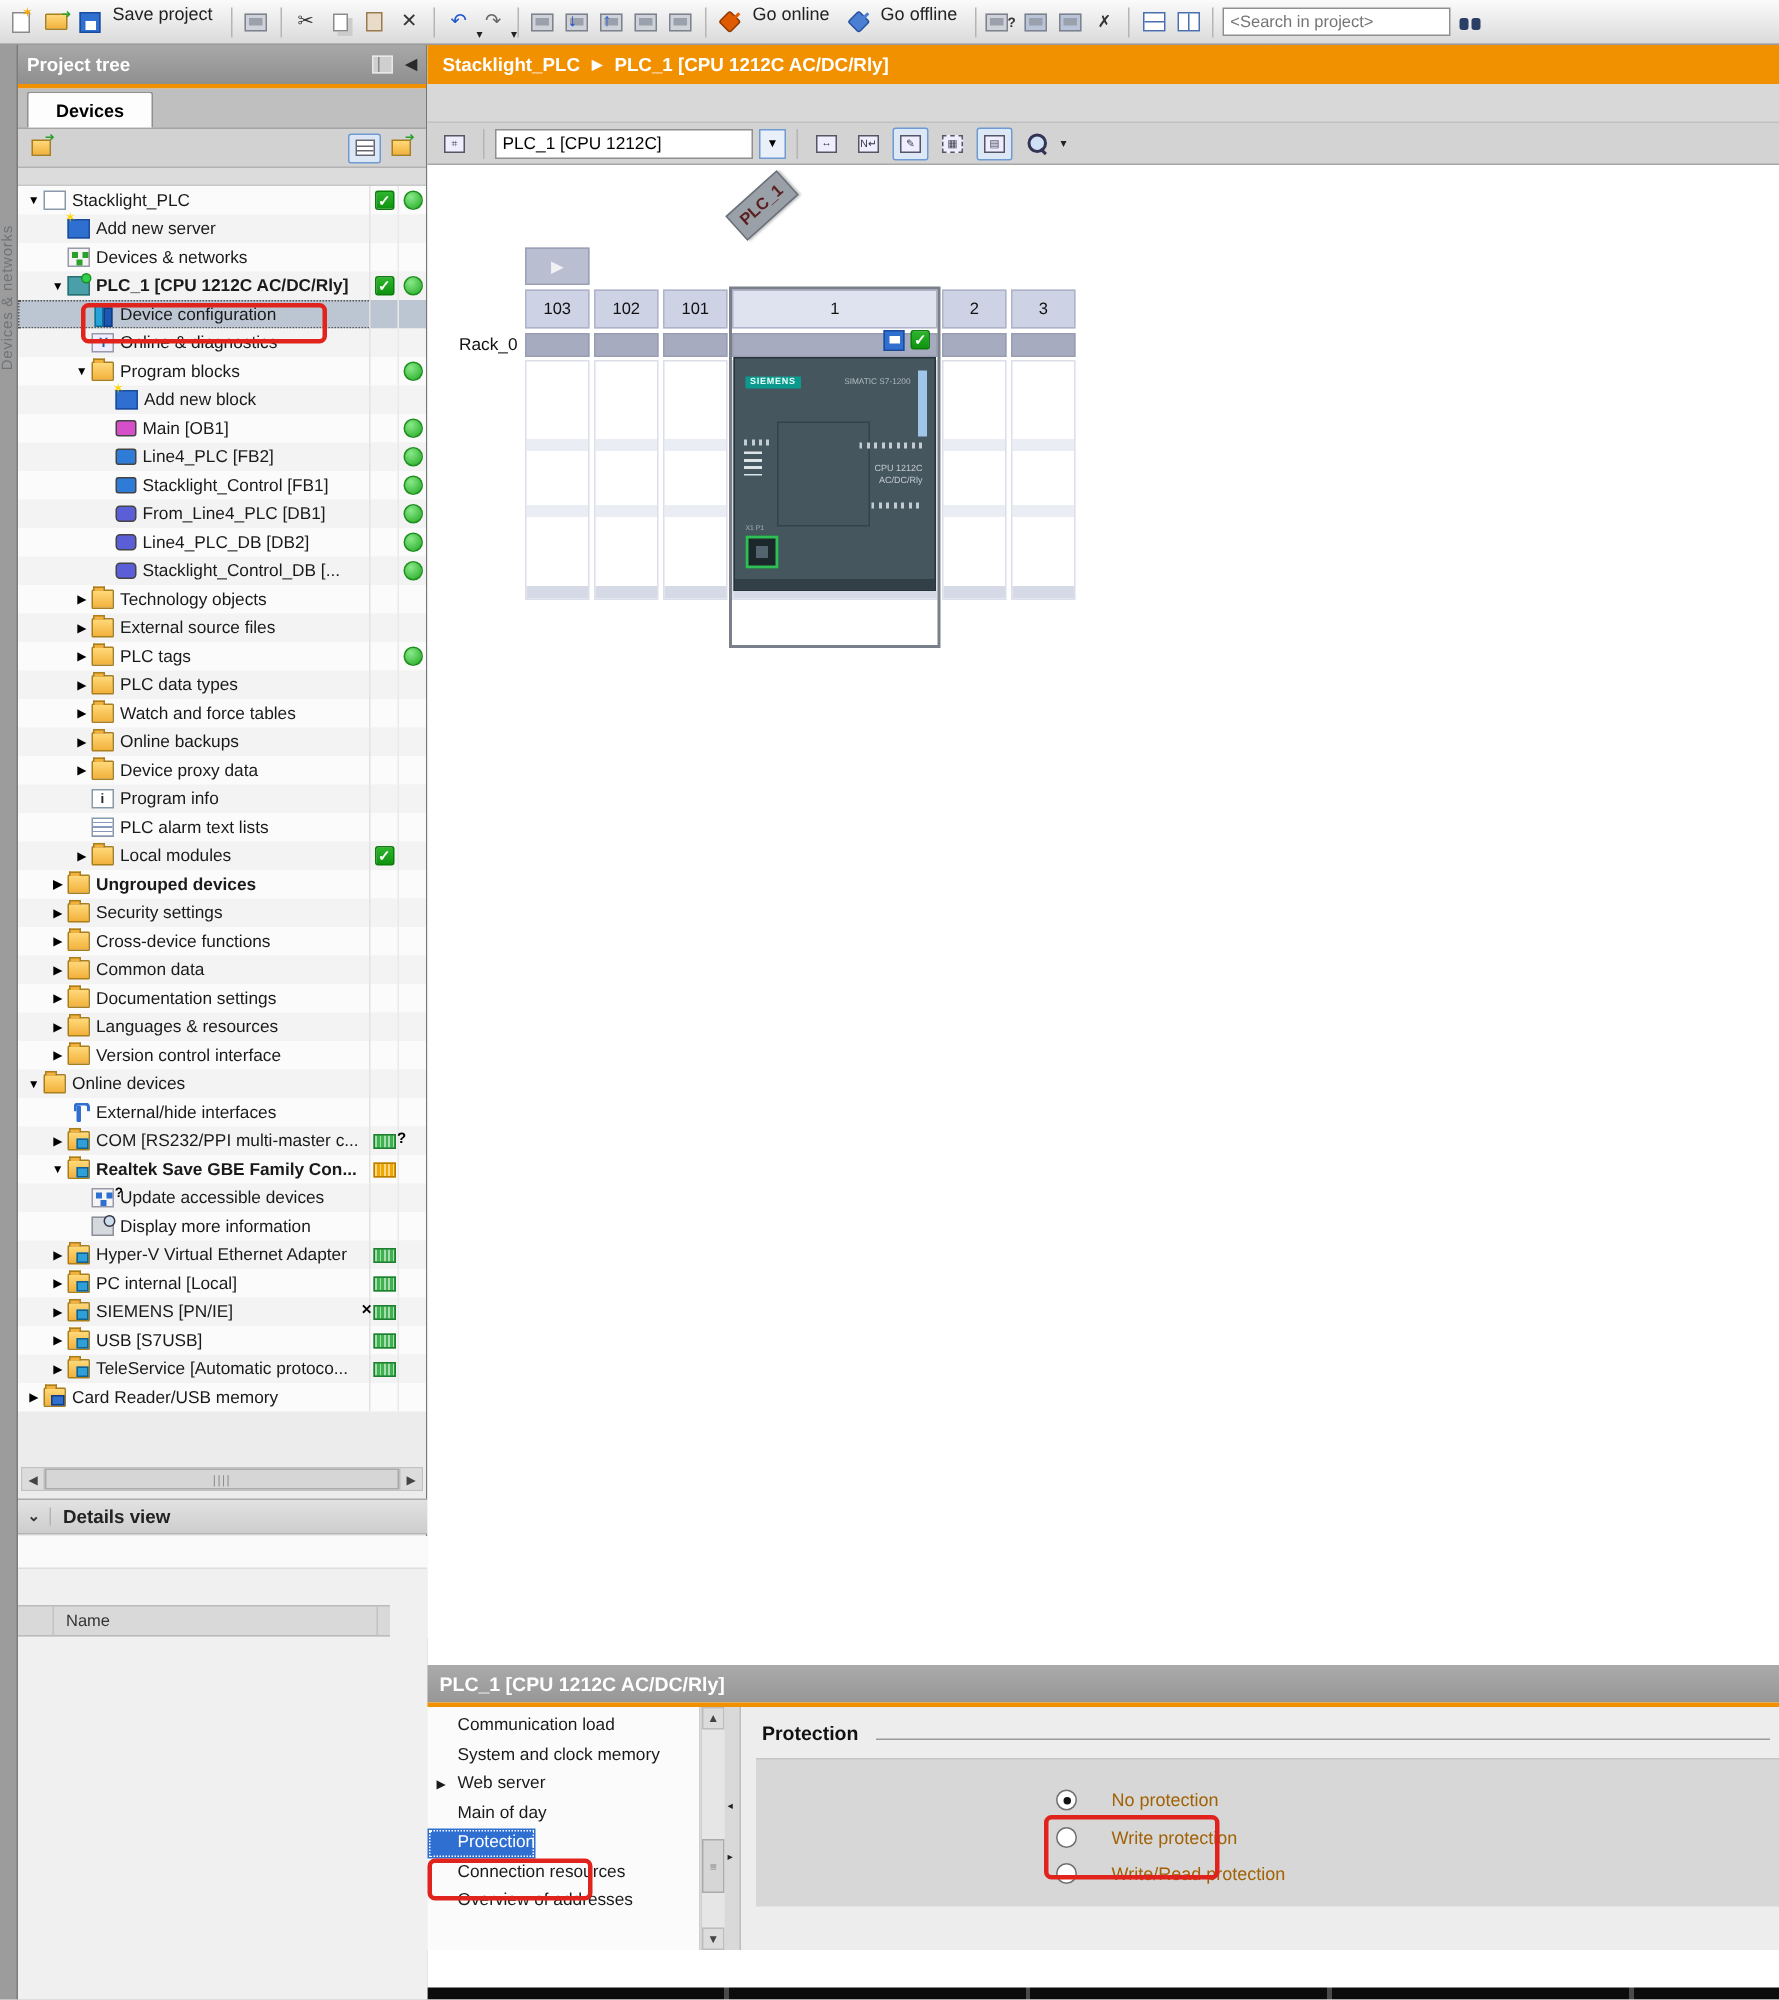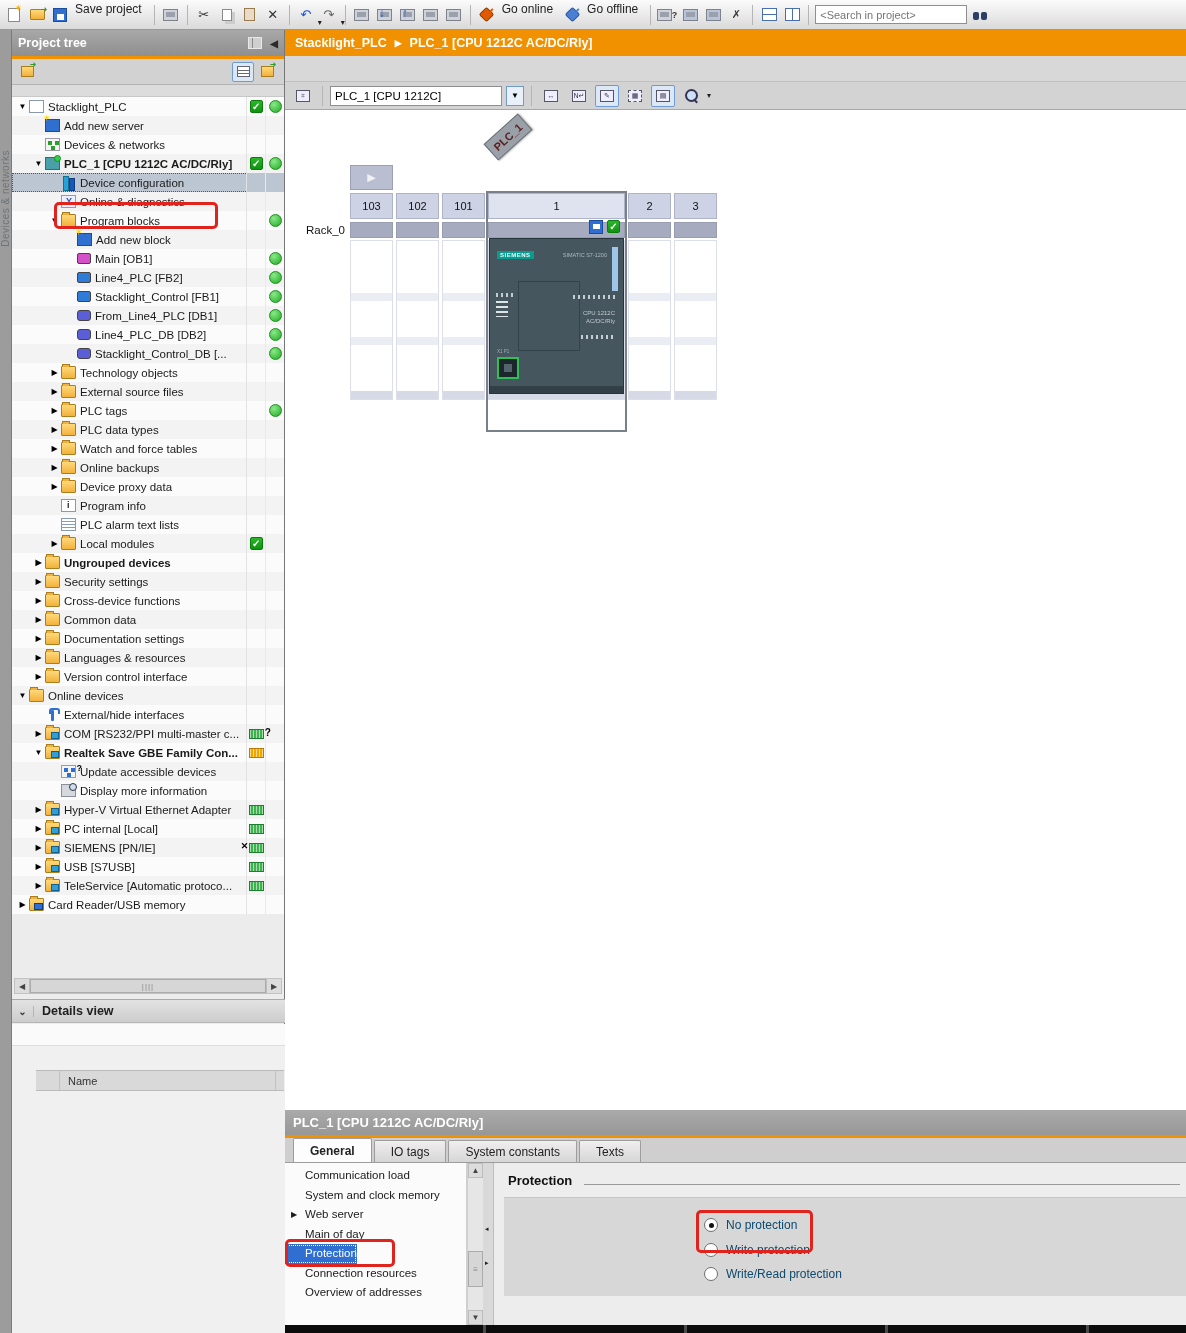--- a/index.html
+++ b/index.html
@@ -109,21 +109,21 @@
 
   
   .hscroll{position:absolute;height:16px;background:#ececec;border:1px solid #c2c2c2;display:flex;align-items:stretch;}
   .hsbtn{width:15px;background:#dcdcdc;border-right:1px solid #bdbdbd;font-size:8px;color:#444;display:flex;align-items:center;justify-content:center;flex:none;}
   .hsbtn.r{border-right:none;border-left:1px solid #bdbdbd;}
   .hsthumb{background:#d6d6d6;border:1px solid #ababab;display:flex;align-items:center;justify-content:center;font-size:8px;color:#8a8a8a;letter-spacing:1px;}
   #dview-head{position:absolute;left:0;width:273px;height:24px;background:linear-gradient(#e2e2e2,#cdcdcd);border-top:1px solid #aaa;border-bottom:1px solid #b5b5b5;display:flex;align-items:center;font-weight:bold;font-size:12.5px;color:#222;}
   #dview-head .chev{width:22px;text-align:center;font-size:10px;color:#333;border-right:1px solid #b5b5b5;margin-right:8px;}
   #dview-body{position:absolute;left:0;width:273px;background:#f0f0f0;}
   #dview-white{position:absolute;left:0;width:273px;height:22px;background:#fafafa;border-bottom:1px solid #ddd;}
-  #namehdr{position:absolute;left:0;width:248px;height:21px;background:#d9d9d9;border-top:1px solid #bbb;border-bottom:1px solid #bbb;display:flex;font-size:11px;color:#333;align-items:flex-start;margin-left:24px;}
+  #namehdr{position:absolute;left:0;width:248px;height:21px;background:#d9d9d9;border-top:1px solid #bbb;border-bottom:1px solid #bbb;display:flex;font-size:11px;color:#333;align-items:flex-start;}
   #namehdr .c0{width:24px;height:100%;border-right:1px solid #c2c2c2;}
   #namehdr .c1{width:216px;height:100%;display:flex;align-items:center;padding-left:8px;border-right:1px solid #c2c2c2;}
 
   
   #main{position:absolute;left:285px;top:30px;width:901px;height:1303px;background:#fff;}
   #crumb{position:absolute;left:0;top:0;width:901px;height:26px;background:#f29100;color:#fff;font-weight:bold;font-size:12.5px;display:flex;align-items:center;padding-left:10px;gap:8px;}
   #crumb .bsep{font-size:9px;}
   #gaprow{position:absolute;left:0;top:26px;width:901px;height:26px;background:#d8d8d8;border-bottom:1px solid #c0c0c0;}
   #devbar{position:absolute;left:0;top:52px;width:901px;height:28px;background:#d3d3d3;border-bottom:1px solid #a8a8a8;display:flex;align-items:center;padding:0 6px;gap:4px;}
   .dbbtn{position:relative;width:24px;height:22px;display:flex;align-items:center;justify-content:center;border-radius:2px;}
@@ -178,21 +178,21 @@
   #pnavscroll{width:16px;background:#e6e6e6;border-left:1px solid #cfcfcf;position:relative;}
   .vsbtn{position:absolute;left:0;width:15px;height:15px;background:#dcdcdc;border:1px solid #bdbdbd;font-size:8px;color:#444;display:flex;align-items:center;justify-content:center;}
   .vsthumb{position:absolute;left:0;width:15px;background:#d6d6d6;border:1px solid #ababab;display:flex;align-items:center;justify-content:center;font-size:8px;color:#8a8a8a;}
   #psplit{width:11px;background:#d9d9d9;border-right:1px solid #bdbdbd;position:relative;}
   #psplit .a1{position:absolute;left:2px;top:62px;font-size:7px;color:#222;}
   #psplit .a2{position:absolute;left:2px;top:96px;font-size:7px;color:#222;}
   #pcontent{position:relative;flex:1;background:#ededed;}
   #prothead{position:absolute;left:14px;top:10px;font-size:13px;font-weight:bold;color:#111;}
   #protrule{position:absolute;left:90px;top:21px;right:6px;height:1px;background:#9a9a9a;}
   #graybox{position:absolute;left:10px;top:34px;right:0;height:99px;background:#d7d7d7;border-top:1px solid #c6c6c6;}
-  .radiorow{position:absolute;display:flex;align-items:center;gap:8px;font-size:12px;color:#0c4a6e;justify-content:space-between;}
+  .radiorow{position:absolute;display:flex;align-items:center;gap:23px;font-size:12px;color:#a16207;justify-content:space-between;}
   .radio{width:14px;height:14px;border-radius:50%;background:#fff;border:1px solid #6f6f6f;position:relative;flex:none;}
   .radio.on::after{content:"";position:absolute;left:4px;top:4px;width:5px;height:5px;border-radius:50%;background:#111;}
   #pwsection{position:absolute;left:0;top:139px;right:0;height:23px;background:#e2e2e2;border-top:1px solid #cfcfcf;}
   #pwsection .t{position:absolute;left:30px;top:4px;font-size:12.5px;font-weight:bold;color:#111;}
 
   #blackbar{position:absolute;left:0;top:1295px;width:901px;height:8px;background:repeating-linear-gradient(90deg,#0c0c0c 0 198px,#4a4a4a 198px 201px);}
 
   
   .redbox{position:absolute;border:3px solid #e0231c;border-radius:5px;z-index:60;pointer-events:none;}
   #rb1{left:54px;top:202px;width:164px;height:27px;}
@@ -287,20 +287,23 @@
   </div>
 
   <div id="ptree">
     <div class="panelhead">
       <span>Project tree</span>
       <span class="sp"></span>
       <span class="ph-ic"></span>
       <span class="ph-col">◀</span>
     </div>
     <div class="orangeline"></div>
+    <div class="tabrow">
+      <div class="devtab">Devices</div>
+    </div>
     <div class="ttools">
       <span class="ttbtn">
           <span class="mini sort"></span>
         </span>
       <span style="flex:1"></span>
       <span class="ttbtn toggled">
           <span class="mini grid"></span>
         </span>
       <span class="ttbtn">
           <span class="mini sort"></span>
@@ -877,26 +880,20 @@
         <span class="ptxt">X1 P1</span>
         <span class="port"></span>
         <span class="bstrip"></span>
       </div>
 
     </div>
 
     <div id="props">
       <div id="ptitle">PLC_1 [CPU 1212C AC/DC/Rly]</div>
       <div id="porange"></div>
-      <div id="ptabs">
-          <div class="ptab active">General</div>
-          <div class="ptab">IO tags</div>
-          <div class="ptab">System constants</div>
-          <div class="ptab">Texts</div>
-        </div>
       <div id="pbody">
         <div id="pnav">
             <div class="pnitem"><span>Communication load</span></div>
             <div class="pnitem"><span>System and clock memory</span></div>
             <div class="pnitem"><span class="na">▶</span><span>Web server</span></div>
             <div class="pnitem"><span>Main of day</span></div>
             <div class="pnitem sel"><span>Protection</span></div>
             <div class="pnitem"><span>Connection resources</span></div>
             <div class="pnitem"><span>Overview of addresses</span></div>
           </div>

